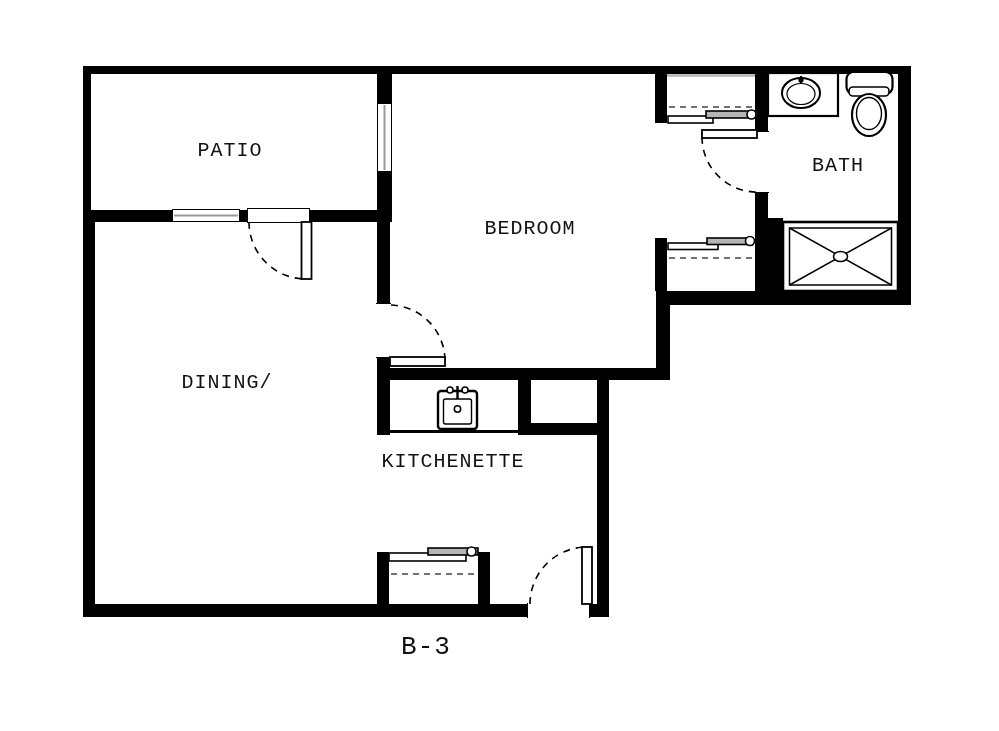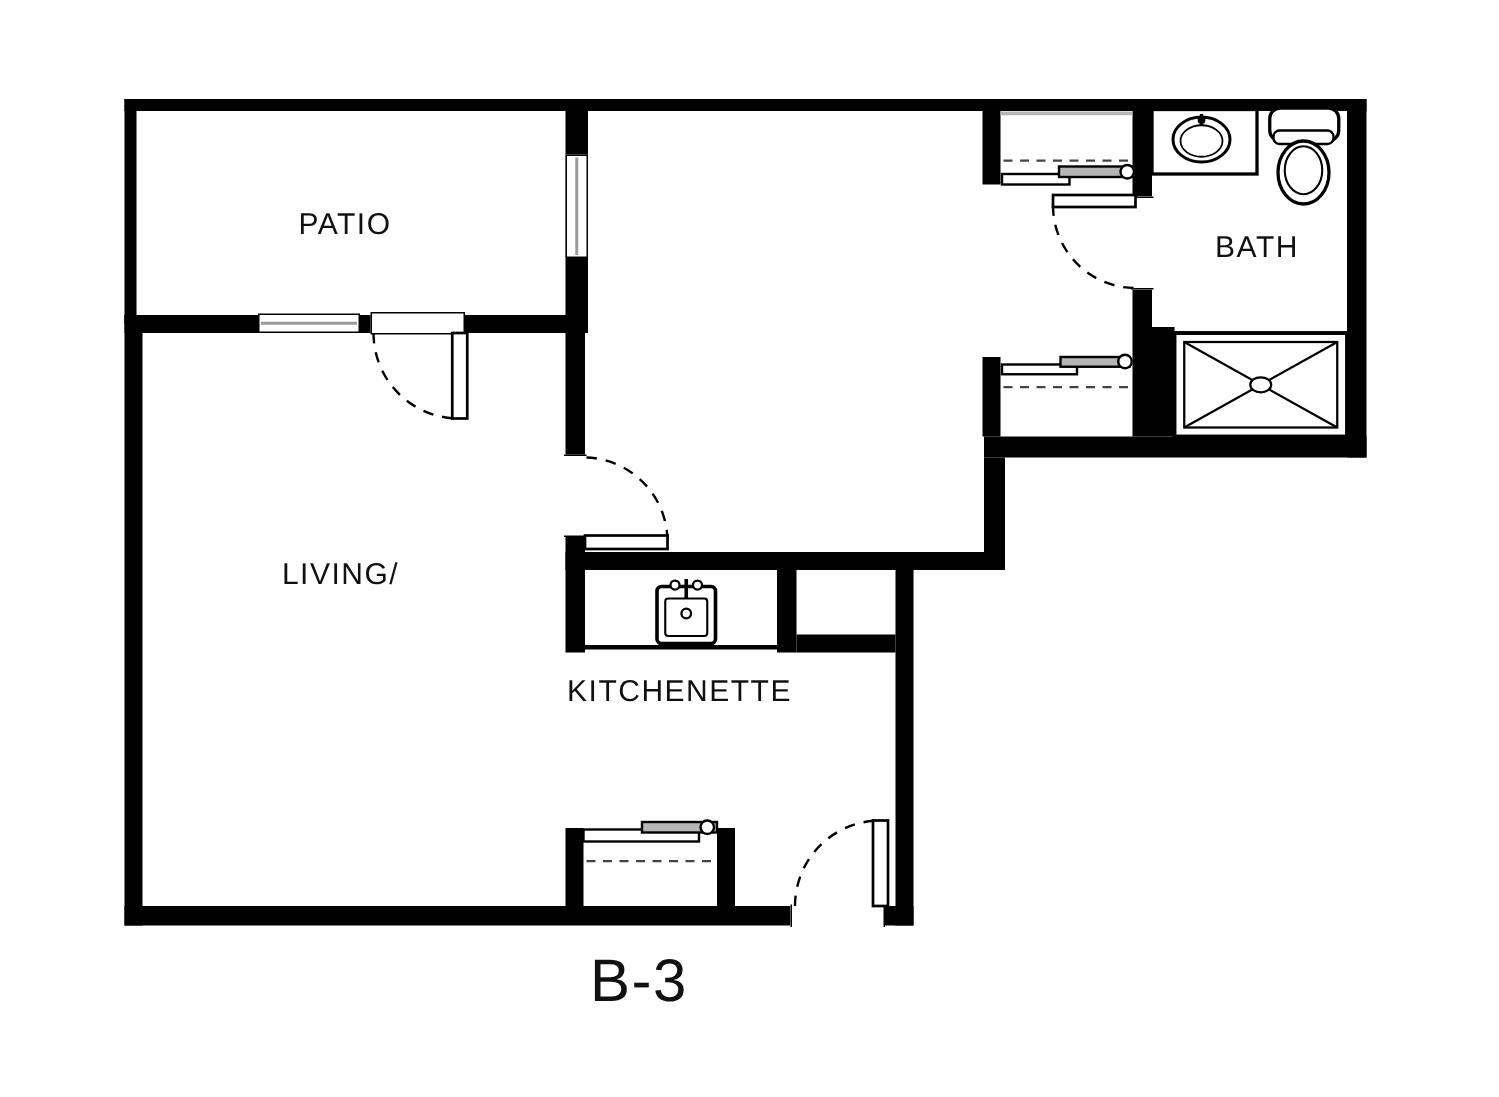--- a/index.html
+++ b/index.html
@@ -1,30 +1,30 @@
 <!DOCTYPE html>
 <html><head>
 <meta charset="utf-8">
 <style>
   html,body{margin:0;padding:0;background:#ffffff;}
   #canvas{
     position:relative;width:999px;height:731px;background:#ffffff;overflow:hidden;
-    font-family:Liberation Sans, sans-serif;color:#111;
+    font-family:Liberation Mono, monospace;color:#111;
   }
   .wall{position:absolute;background:#000;}
   .opening{position:absolute;background:#fff;border:1px solid #000;box-sizing:border-box;}
   .opening.no-side{border-left:none;border-right:none;}
   .opening.no-tb{border-top:none;border-bottom:none;}
   .thinline{position:absolute;background:#000;}
   .room-label{
     position:absolute;text-align:center;font-size:20px;letter-spacing:1px;
     color:#111;white-space:nowrap;
   }
   .room-label .l2{display:block;}
-  #label-plancode{font-size:40px;letter-spacing:1px;}
+  #label-plancode{font-size:26px;letter-spacing:1px;}
   svg{position:absolute;left:0;top:0;}
 </style>
 </head>
 <body>
 
 <div id="canvas">
 
   <div class="wall" style="left:83px;top:66px;width:828px;height:8px;"></div>
   <div class="wall" style="left:898px;top:66px;width:13px;height:239px;"></div>
   <div class="wall" style="left:656px;top:291px;width:255px;height:14px;"></div>
@@ -134,24 +134,25 @@
       <rect x="783" y="222" width="115" height="69" fill="#fff" stroke="#000" stroke-width="2.6"></rect>
       <rect x="789.5" y="228" width="102" height="57" fill="#fff" stroke="#000" stroke-width="1.5"></rect>
       <line x1="789.5" y1="228" x2="891.5" y2="285" stroke="#000" stroke-width="1.5"></line>
       <line x1="789.5" y1="285" x2="891.5" y2="228" stroke="#000" stroke-width="1.5"></line>
       <ellipse cx="840.5" cy="256.5" rx="7" ry="5" fill="#fff" stroke="#000" stroke-width="1.5"></ellipse>
     </g>
   </svg>
 
   <div class="room-label" id="label-patio" style="left:150px;top:139px;width:160px;">PATIO</div>
 
+  <div class="room-label" id="label-bedroom" style="left:450px;top:217px;width:160px;">BEDROOM</div>
 
   <div class="room-label" id="label-bath" style="left:778px;top:154px;width:120px;text-align:center;">BATH</div>
 
   <div class="room-label" id="label-living" style="left:147px;top:371px;width:160px;line-height:24px;">
-    <span class="l1">LIVING/</span>
+    <span class="l1">DINING/</span>
   </div>
 
   <div class="room-label" id="label-kitchenette" style="left:353px;top:450px;width:200px;text-align:center;">KITCHENETTE</div>
 
   <div class="room-label" id="label-plancode" style="left:346px;top:632px;width:160px;">B-3</div>
 
 </div>
 
 </body></html>

